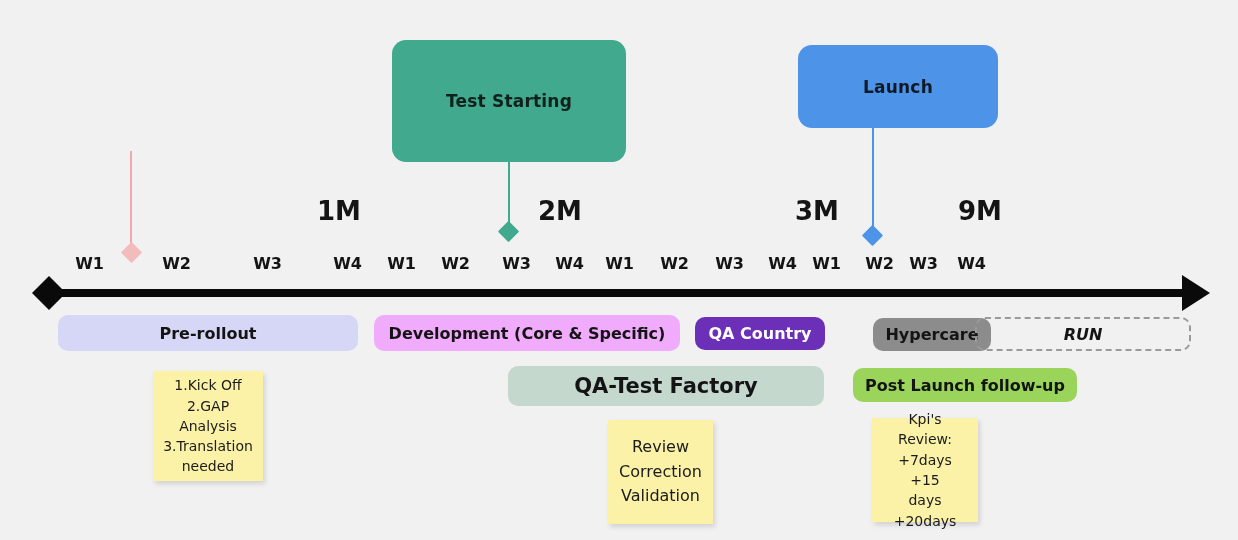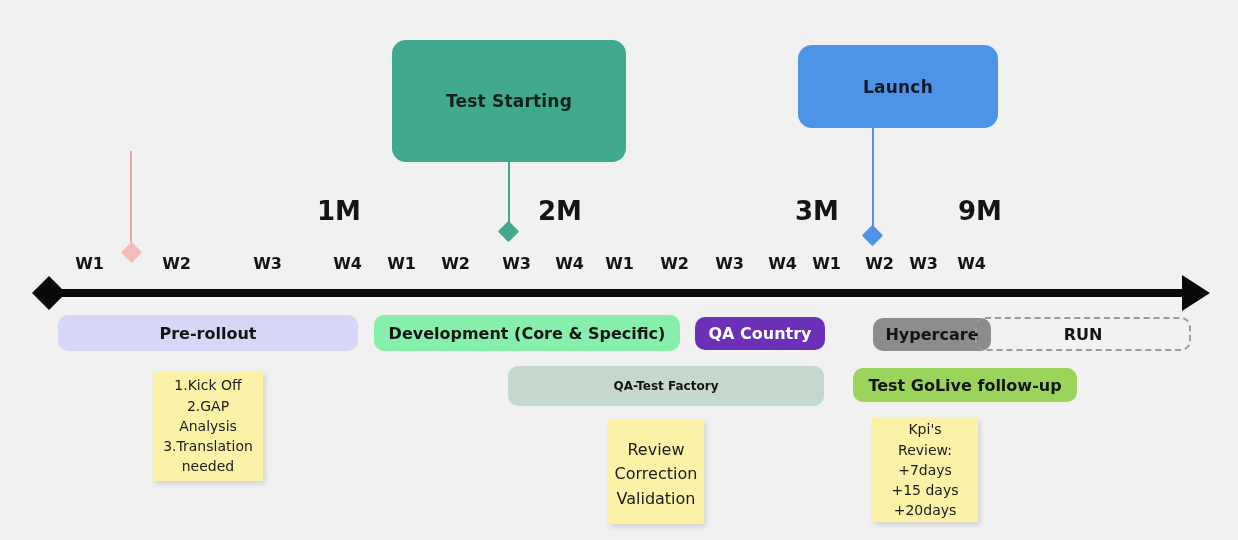--- a/index.html
+++ b/index.html
@@ -121,53 +121,54 @@
     font-weight: bold;
     font-size: 16px;
     box-sizing: border-box;
     text-align: center;
     padding: 8px 8px;
     white-space: nowrap;
   }
   .bar.dashed {
     background: transparent;
     border: 2.5px dashed #9a9a9a;
+    font-style: italic;
   }
 
   
   .bar.prerollout  { left: 58px;  top: 315px; width: 300px; height: 36px; background: #d6d6f6; color: #141414; }
-  .bar.development { left: 374px; top: 315px; width: 306px; height: 36px; background: #86efac; color: #141414; }
+  .bar.development { left: 374px; top: 315px; width: 306px; height: 36px; background: #f0abfc; color: #141414; }
   .bar.qacountry   { left: 695px; top: 317px; width: 130px; height: 33px; background: #6b2fb8; color: #ffffff; text-align: center; }
   .bar.hypercare   { left: 849px; top: 318px; width: 118px; height: 33px; background: #8c8c8c; color: #141414; margin-left: 24px; }
   .bar.run         { left: 975px; top: 317px; width: 216px; height: 34px; color: #141414; }
 
   
-  .bar.qatest      { left: 508px; top: 366px; width: 316px; height: 40px; background: #c5d8cd; color: #141414; font-size: 12px; }
+  .bar.qatest      { left: 508px; top: 366px; width: 316px; height: 40px; background: #c5d8cd; color: #141414; font-size: 21px; }
   .bar.postgolive  { left: 853px; top: 368px; width: 224px; height: 34px; background: #9ad45a; color: #141414; }
 
   
   .note {
     position: absolute;
     background: #fbf2a8;
     box-shadow: 2px 3px 5px rgba(0,0,0,0.13);
     display: flex;
     align-items: center;
     justify-content: center;
     box-sizing: border-box;
-    padding: 12px;
+    padding: 24px;
   }
   .note-text {
     text-align: center;
     font-size: 14px;
     line-height: 1.45;
     color: #1b1b1b;
     white-space: pre-line;
   }
   .note.prerollout-note { left: 153px; top: 371px; width: 110px; height: 110px; }
-  .note.review-note     { left: 608px; top: 420px; width: 96px; height: 104px; align-items: flex-end; }
+  .note.review-note     { left: 608px; top: 420px; width: 105px; height: 104px; }
   .note.review-note .note-text { font-size: 16px; line-height: 1.55; }
   .note.kpi-note        { left: 872px; top: 418px; width: 106px; height: 104px; }
 </style>
 </head>
 <body>
 
 <div id="canvas">
 
   <div class="milestone teststart">
     <span>Test Starting</span>
@@ -226,21 +227,21 @@
     <span>Hypercare</span>
   </div>
   <div class="bar run dashed">
     <span>RUN</span>
   </div>
 
   <div class="bar qatest">
     <span>QA-Test Factory</span>
   </div>
   <div class="bar postgolive">
-    <span>Test GoLive follow-up</span>
+    <span>Post Launch follow-up</span>
   </div>
 
   <div class="note prerollout-note">
     <div class="note-text">1.Kick Off
 2.GAP Analysis
 3.Translation
 needed</div>
   </div>
   <div class="note review-note">
     <div class="note-text">Review

